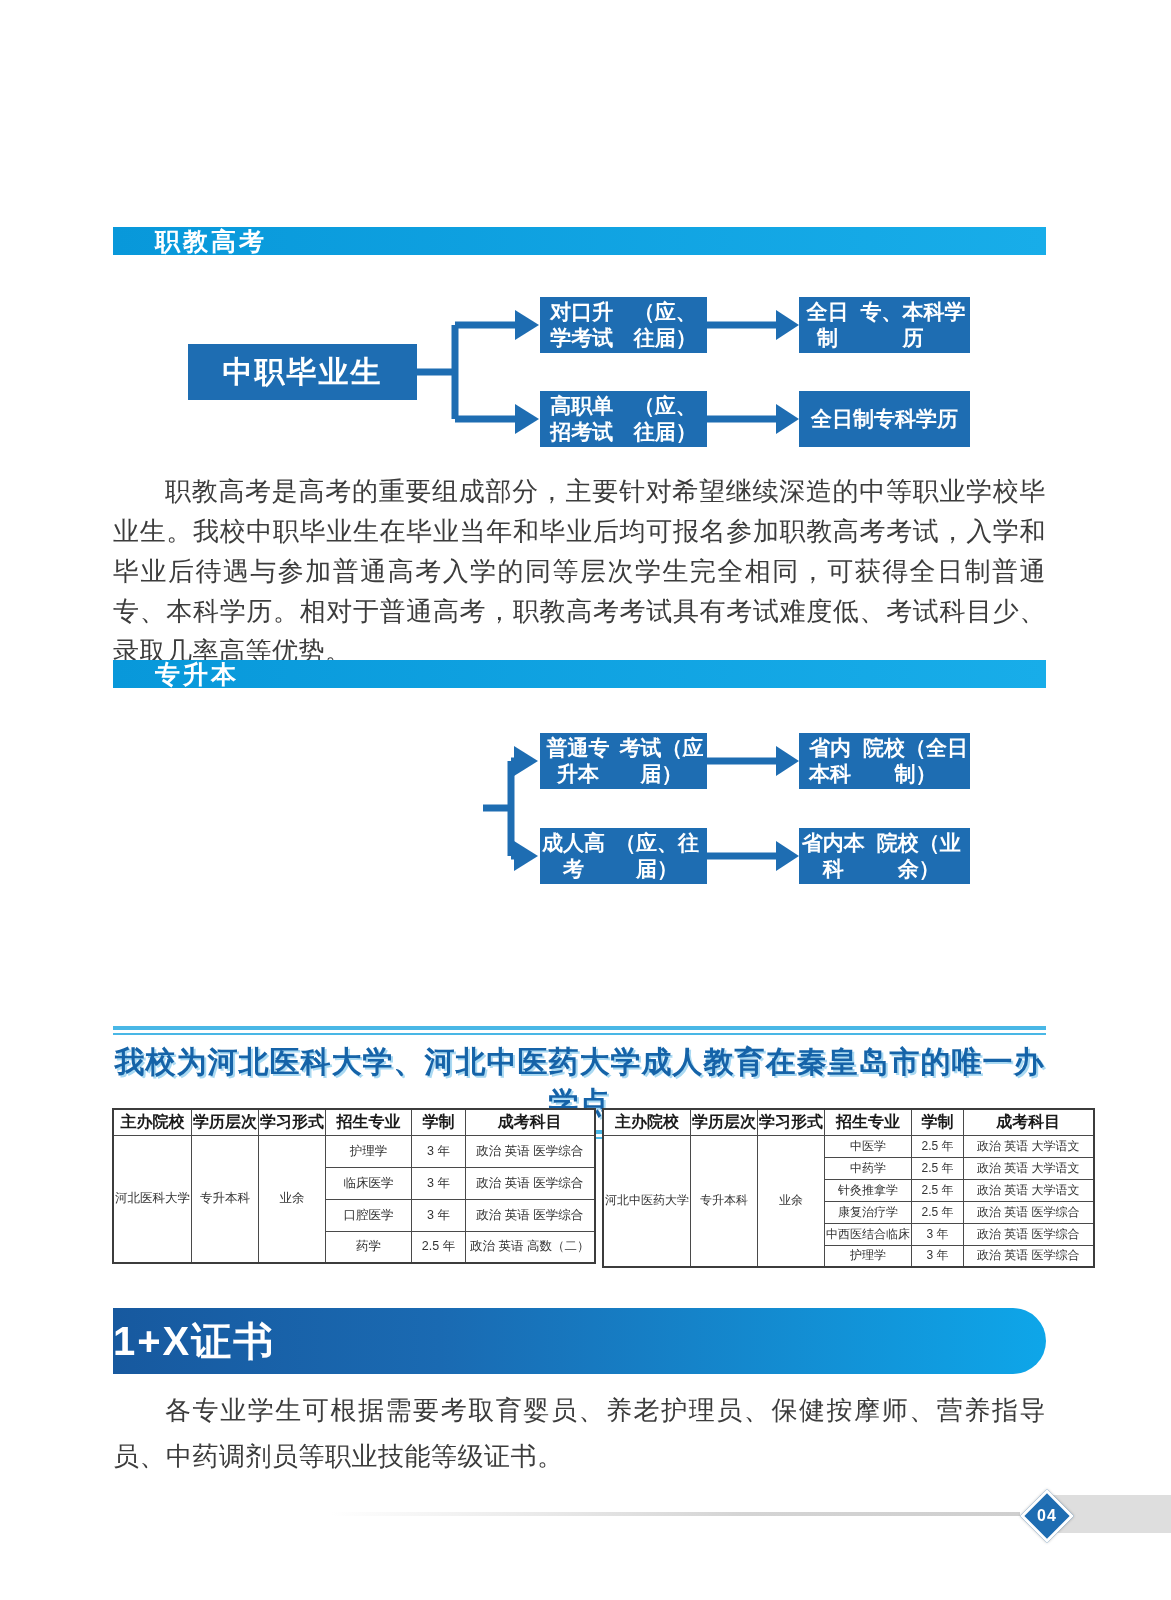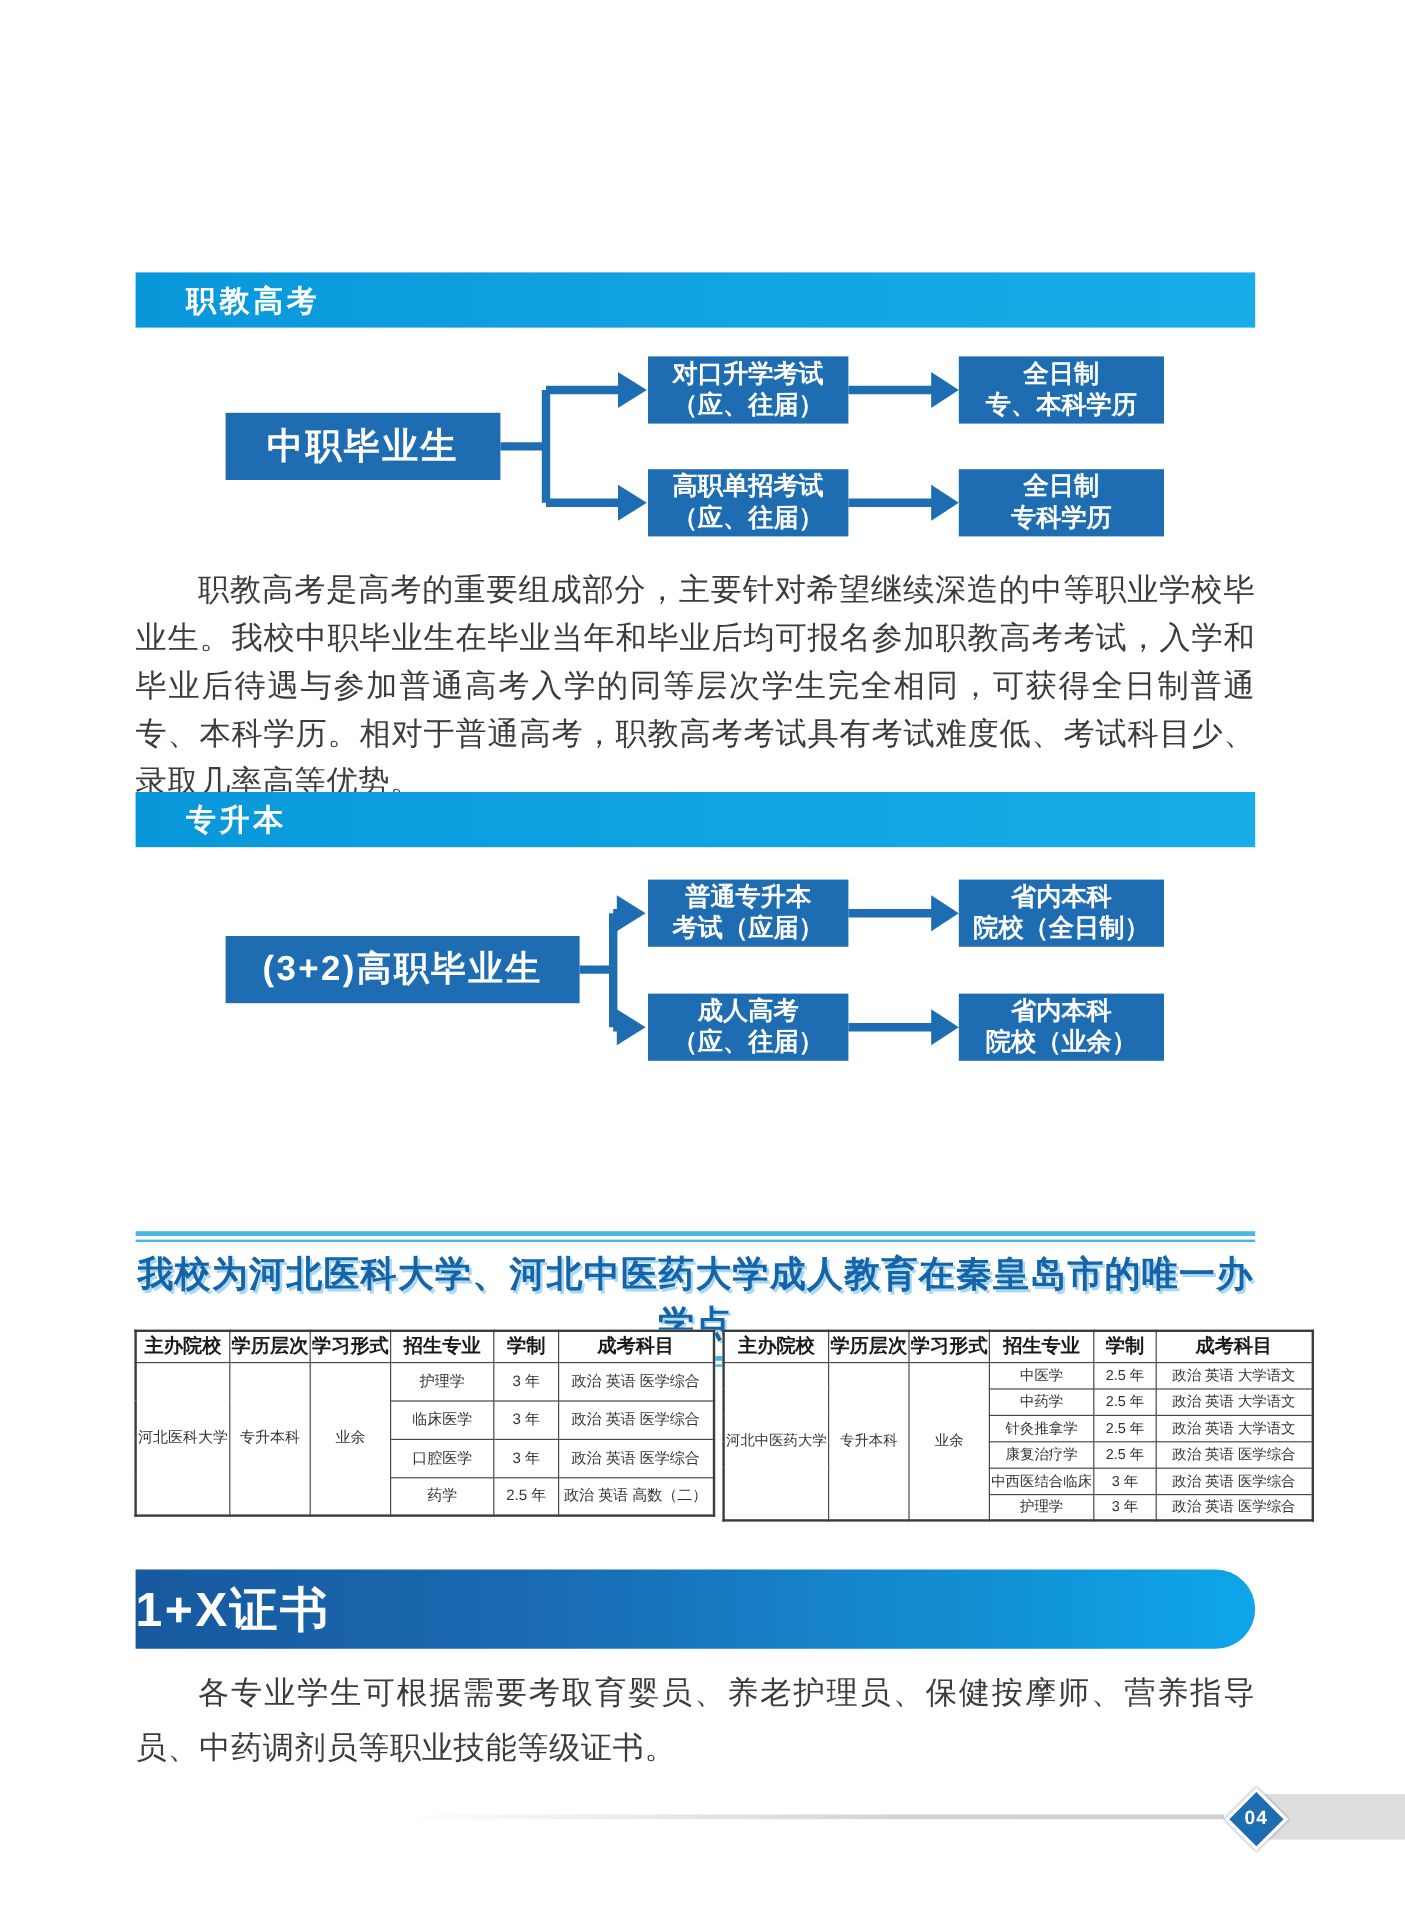--- a/index.html
+++ b/index.html
@@ -9,37 +9,37 @@
     font-family:"Liberation Sans","DejaVu Sans",sans-serif; overflow:hidden;
   }
   
   .banner-main {
     position:absolute; left:113px; width:933px; height:70px;
     background:linear-gradient(90deg,#17599f 0%,#1a6ab2 35%,#0ea6e9 100%);
     border-radius:0 35px 35px 0; display:flex; align-items:center;
     color:#fff; font-size:36px; font-weight:bold; letter-spacing:4px; padding-left:42px;
   }
   .banner-sub {
-    position:absolute; left:113px; width:933px; height:46px;
+    position:absolute; left:113px; width:933px; height:28px;
     background:linear-gradient(90deg,#0898da 0%,#18ade9 100%);
     display:flex; align-items:center;
     color:#fff; font-size:25px; font-weight:bold; letter-spacing:3px; padding-left:42px;
   }
   .banner-cert {
     position:absolute; left:113px; top:1308px; width:933px; height:66px;
     background:linear-gradient(90deg,#17599f 0%,#1a6ab2 35%,#0ea6e9 100%);
     border-radius:0 33px 33px 0; display:flex; align-items:center;
     color:#fff; font-size:40px; font-weight:bold; letter-spacing:2px; 
   }
   
   .flowchart { position:absolute; left:113px; width:933px; }
   .flowchart svg { position:absolute; left:0; top:0; }
   .fbox {
     position:absolute; background:#1e6db2; color:#fff; font-weight:bold;
-    display:flex; flex-direction:column; align-items:center; justify-content:center;
+    display:flex; align-items:center; justify-content:center;
     text-align:center;
   }
   .fbox.big   { font-size:30px; letter-spacing:2px; }
   .fbox.small { font-size:21px; line-height:26px; letter-spacing:0px; }
   
   .para {
     position:absolute; left:113px; width:933px; font-size:26px; line-height:40px;
     color:#3c3c3c; text-align:justify; text-indent:2em; letter-spacing:0.5px;font-family:Liberation Serif, serif;
   }
   
@@ -147,23 +147,20 @@
         <path d="M594 46 H666"></path>
           <path d="M594 141 H666"></path>
       </g>
       <g fill="#1e6db2">
         <polygon points="401,31 401,61 425,46"></polygon>
         <polygon points="401,126 401,156 425,141"></polygon>
         <polygon points="663,31 663,61 686,46"></polygon>
         <polygon points="663,126 663,156 686,141"></polygon>
       </g>
     </svg>
-    <div class="fbox big" style="left:75px; top:65px; width:295px; height:56px; font-size:29px;">
-      <span>(3+2)高职毕业生</span>
-    </div>
     <div class="fbox small" style="left:427px; top:18px; width:167px; height:56px;">
       <span>普通专升本</span>
       <span>考试（应届）</span>
     </div>
     <div class="fbox small" style="left:686px; top:18px; width:171px; height:56px;">
       <span>省内本科</span>
       <span>院校（全日制）</span>
     </div>
     <div class="fbox small" style="left:427px; top:113px; width:167px; height:56px;">
       <span>成人高考</span>

